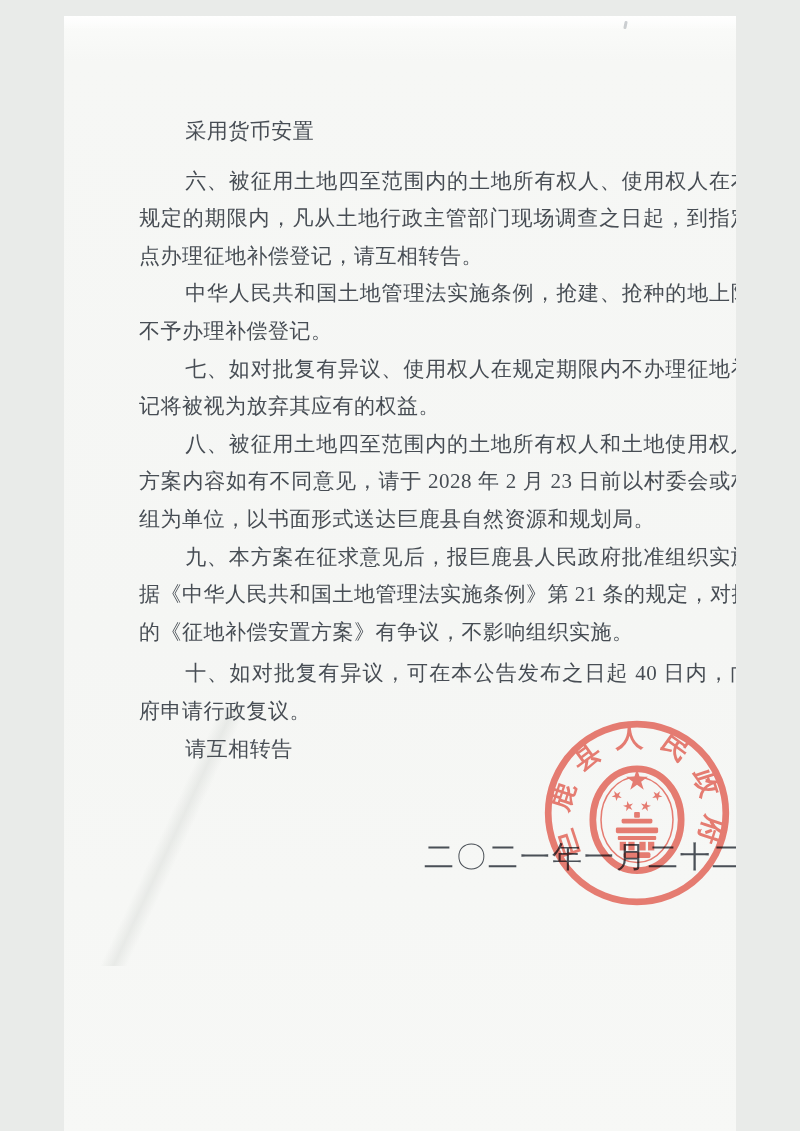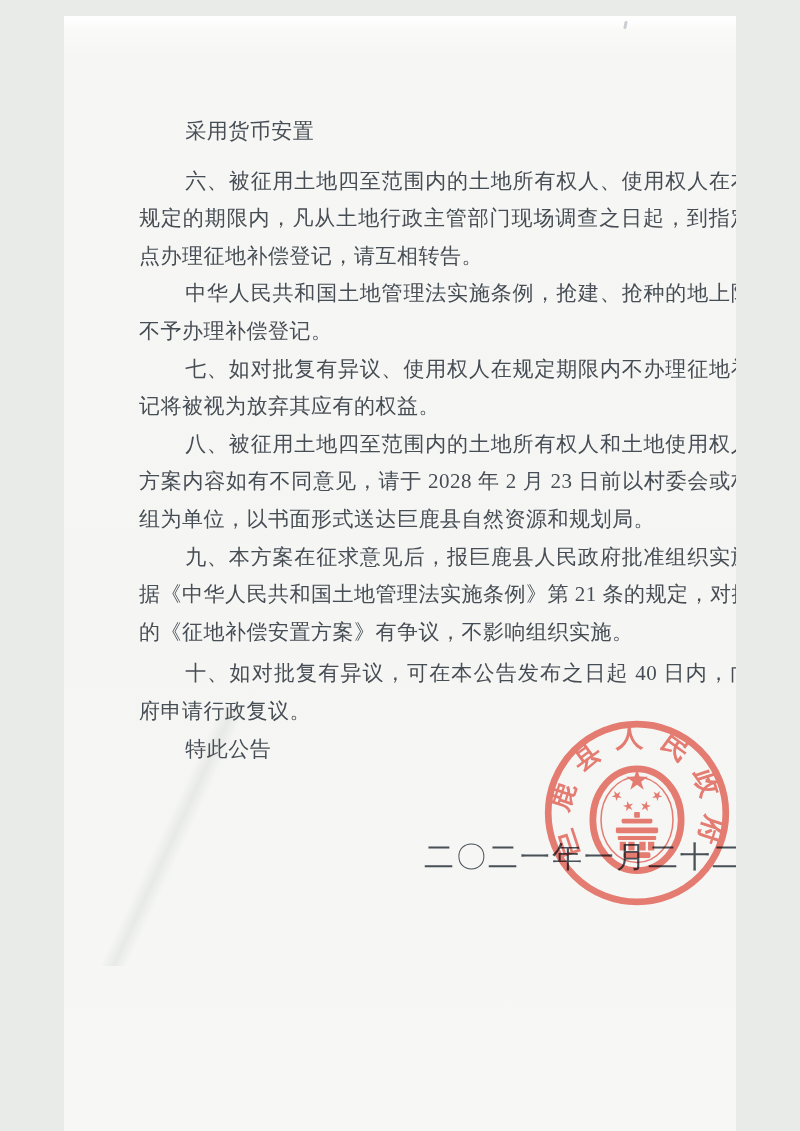--- a/index.html
+++ b/index.html
@@ -78,21 +78,21 @@
   <div class="crease"></div>
 
   <div class="content">
     <p class="body">采用货币安置</p>
     <p class="body gap-lg">六、被征用土地四至范围内的土地所有权人、使用权人在本公告规定的期限内，凡从土地行政主管部门现场调查之日起，到指定的地点办理征地补偿登记，请互相转告。</p>
     <p class="body">中华人民共和国土地管理法实施条例，抢建、抢种的地上附着物不予办理补偿登记。</p>
     <p class="body">七、如对批复有异议、使用权人在规定期限内不办理征地补偿登记将被视为放弃其应有的权益。</p>
     <p class="body">八、被征用土地四至范围内的土地所有权人和土地使用权人对本方案内容如有不同意见，请于 2028 年 2 月 23 日前以村委会或村民小组为单位，以书面形式送达巨鹿县自然资源和规划局。</p>
     <p class="body">九、本方案在征求意见后，报巨鹿县人民政府批准组织实施。根据《中华人民共和国土地管理法实施条例》第 21 条的规定，对批准后的《征地补偿安置方案》有争议，不影响组织实施。</p>
     <p class="body gap-sm">十、如对批复有异议，可在本公告发布之日起 40 日内，向省政府申请行政复议。</p>
-    <p class="body">特此公告</p>
+    <p class="body">请互相转告</p>
 
     <p class="date-line">二〇二一年一月二十二日</p>
   </div>
 
   <svg class="seal" viewBox="0 0 200 200" aria-hidden="true">
     <defs>
       <path id="starp" d="M0,-1 L0.2245,-0.309 L0.951,-0.309 L0.3633,0.118 L0.5878,0.809 L0,0.382 L-0.5878,0.809 L-0.3633,0.118 L-0.951,-0.309 L-0.2245,-0.309 Z"></path>
       <path id="sealArc" d="M 50.5 149.5 A 70 70 0 1 1 149.5 149.5" fill="none"></path>
     </defs>
 

